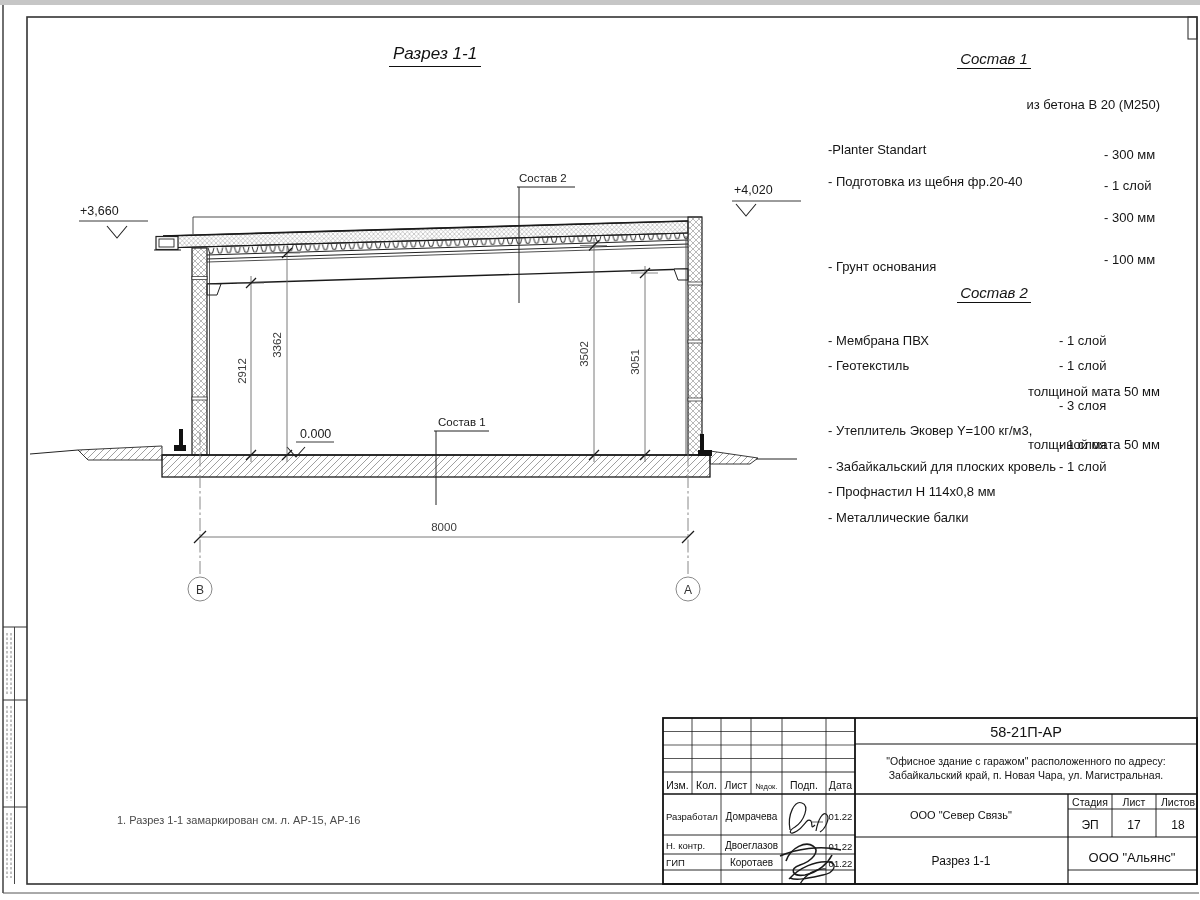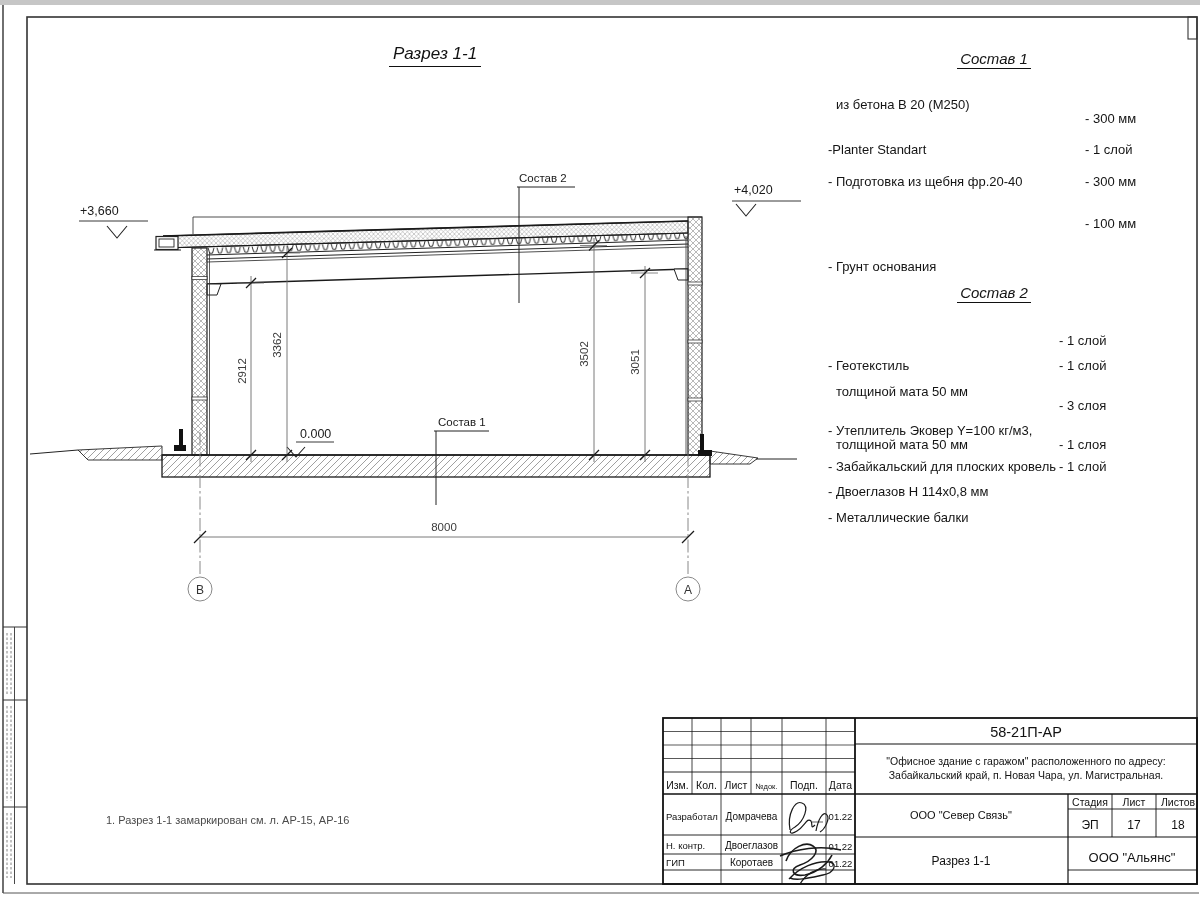--- a/index.html
+++ b/index.html
@@ -11,25 +11,25 @@
   .dwg-title span{display:inline-block;font-style:italic;font-size:17px;color:#111;
       border-bottom:1.5px solid #111;padding:0 4px 2px 4px;}
   .sostav{width:332px;font-size:13px;color:#141414;}
   .sostav .hd{position:absolute;left:0;width:100%;text-align:center;top:0;}
   .sostav .hd span{display:inline-block;font-style:italic;font-size:15px;
       border-bottom:1.3px solid #111;padding:0 3px 1px 3px;}
   .s1{left:828px;top:50px;height:230px;}
   .s2{left:828px;top:284px;height:260px;}
   .item{position:absolute;left:0;width:100%;}
   .item .l1,.item .l2{display:block;line-height:14px;white-space:nowrap;}
-  .item .l2{padding-left:8px;}
+  .item .l2{padding-left:8px;text-align:right;}
   .val{position:absolute;white-space:nowrap;line-height:14px;}
-  .s1 .val{left:257px;}
+  .s1 .val{left:276px;margin-top:36px;}
   .s2 .val{left:231px;}
-  .note{left:106px;top:814px;font-size:11px;color:#4a4a4a;white-space:nowrap;}
+  .note{left:117px;top:814px;font-size:11px;color:#4a4a4a;white-space:nowrap;}
   text{font-family:"Liberation Sans",sans-serif;fill:#111;}
   .dimtx{font-size:11.5px;fill:#3c3c3c;}
   .lvltx{font-size:12.5px;fill:#1a1a1a;}
   .ldrtx{font-size:11.5px;fill:#1a1a1a;}
   .axtx{font-size:12px;fill:#333;}
 </style>
 </head>
 <body>
 
 <div id="stage">
@@ -280,40 +280,43 @@
   </div>
   <span class="val" style="top:125px">- 300 мм</span>
   <span class="val" style="top:167px">- 100 мм</span>
   <div class="item" style="top:210px">
     <span class="l1">- Грунт основания</span>
   </div>
 </div>
 
 <div class="ovl sostav s2">
   <div class="hd"><span>Состав 2</span></div>
+  <div class="item" style="top:50px">
+    <span class="l1">- Мембрана ПВХ</span>
+  </div>
   <span class="val" style="top:50px">- 1 слой</span>
   <div class="item" style="top:75px">
     <span class="l1">- Геотекстиль</span>
   </div>
   <span class="val" style="top:75px">- 1 слой</span>
   <div class="item" style="top:101px">
     <span class="l2">толщиной мата 50 мм</span>
   </div>
   <span class="val" style="top:115px">- 3  слоя</span>
   <div class="item" style="top:140px">
     <span class="l1">- Утеплитель Эковер Y=100 кг/м3,</span>
     <span class="l2">толщиной мата 50 мм</span>
   </div>
   <span class="val" style="top:154px">- 1 слоя</span>
   <div class="item" style="top:176px">
     <span class="l1">- Забайкальский для плоских кровель</span>
   </div>
   <span class="val" style="top:176px">- 1 слой</span>
   <div class="item" style="top:201px">
-    <span class="l1">- Двоеглазов Н 114х0,8 мм</span>
+    <span class="l1">- Профнастил Н 114х0,8 мм</span>
   </div>
   <div class="item" style="top:227px">
     <span class="l1">- Металлические балки</span>
   </div>
 </div>
 
 <div class="ovl note">1. Разрез 1-1 замаркирован см. л. АР-15, АР-16</div>
 
 </div>
 

